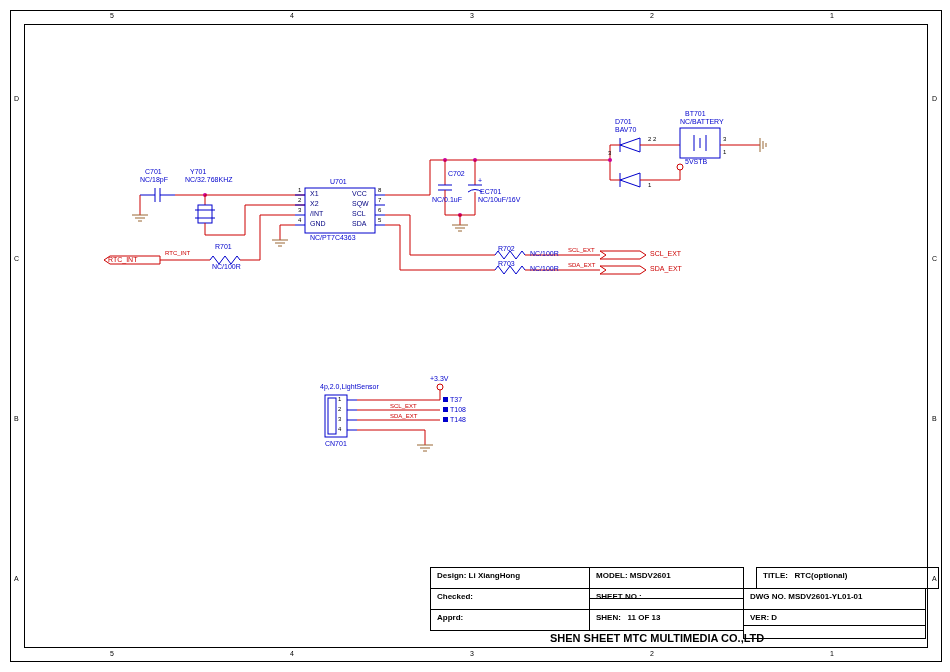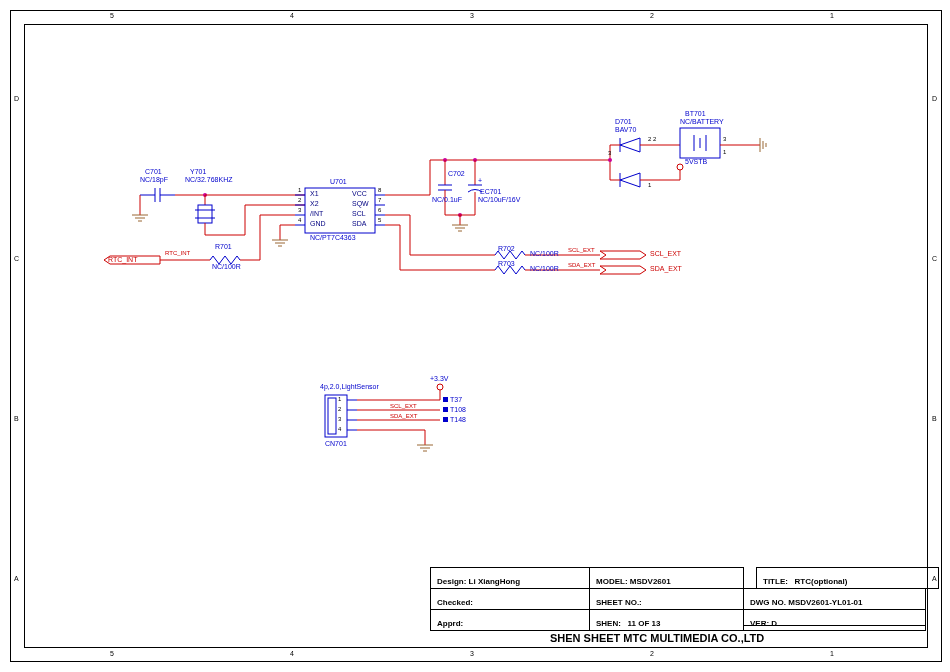--- a/index.html
+++ b/index.html
@@ -23,21 +23,21 @@
     color: #000;
   }
   .abs { position: absolute; }
   .blue { color: #0000cc; }
   .red { color: #cc0000; }
   .navy { color: #000080; }
   .black { color: #000; }
   .tb-cell {
     position: absolute;
     border: 1px solid #000;
-    padding: 9px 6px;
+    padding: 3px 6px;
     font-size: 8px;
     font-weight: bold;
     box-sizing: border-box;
   }
   .company {
     position: absolute;
     font-size: 11px;
     font-weight: bold;
   }
   .wire-red { stroke: #cc0000; stroke-width: 1; fill: none; }
@@ -293,21 +293,21 @@
 <div class="abs red" style="left:390px;top:403px;font-size:6px;">SCL_EXT</div>
 <div class="abs red" style="left:390px;top:413px;font-size:6px;">SDA_EXT</div>
 <div class="abs blue" style="left:450px;top:396px;">T37</div>
 <div class="abs blue" style="left:450px;top:406px;">T108</div>
 <div class="abs blue" style="left:450px;top:416px;">T148</div>
 
 <div class="tb-cell" style="left:430px;top:567px;width:160px;height:22px;">
   <span>Design:</span>
   <span>Li XiangHong</span>
 </div>
-<div class="tb-cell" style="left:589px;top:567px;width:155px;height:22px;">
+<div class="tb-cell" style="left:589px;top:567px;width:155px;height:32px;">
   <span>MODEL:</span>
   <span>MSDV2601</span>
 </div>
 <div class="tb-cell" style="left:743px;top:567px;width:183px;height:22px;margin-left:13px;">
   <span>TITLE:</span>&nbsp;&nbsp;
   <span>RTC(optional)</span>
 </div>
 <div class="tb-cell" style="left:430px;top:588px;width:160px;height:22px;">
   <span>Checked:</span>
 </div>
@@ -318,17 +318,17 @@
   <span>DWG NO.</span>
   <span>MSDV2601-YL01-01</span>
 </div>
 <div class="tb-cell" style="left:430px;top:609px;width:160px;height:22px;">
   <span>Apprd:</span>
 </div>
 <div class="tb-cell" style="left:589px;top:609px;width:155px;height:22px;">
   <span>SHEN:</span>&nbsp;&nbsp;
   <span>11  OF  13</span>
 </div>
-<div class="tb-cell" style="left:743px;top:609px;width:183px;height:22px;">
+<div class="tb-cell" style="left:743px;top:609px;width:183px;height:30px;">
   <span>VER:</span>
   <span>D</span>
 </div>
 <div class="company" style="left:550px;top:632px;">SHEN SHEET MTC MULTIMEDIA CO.,LTD</div>
 
 </body></html>

